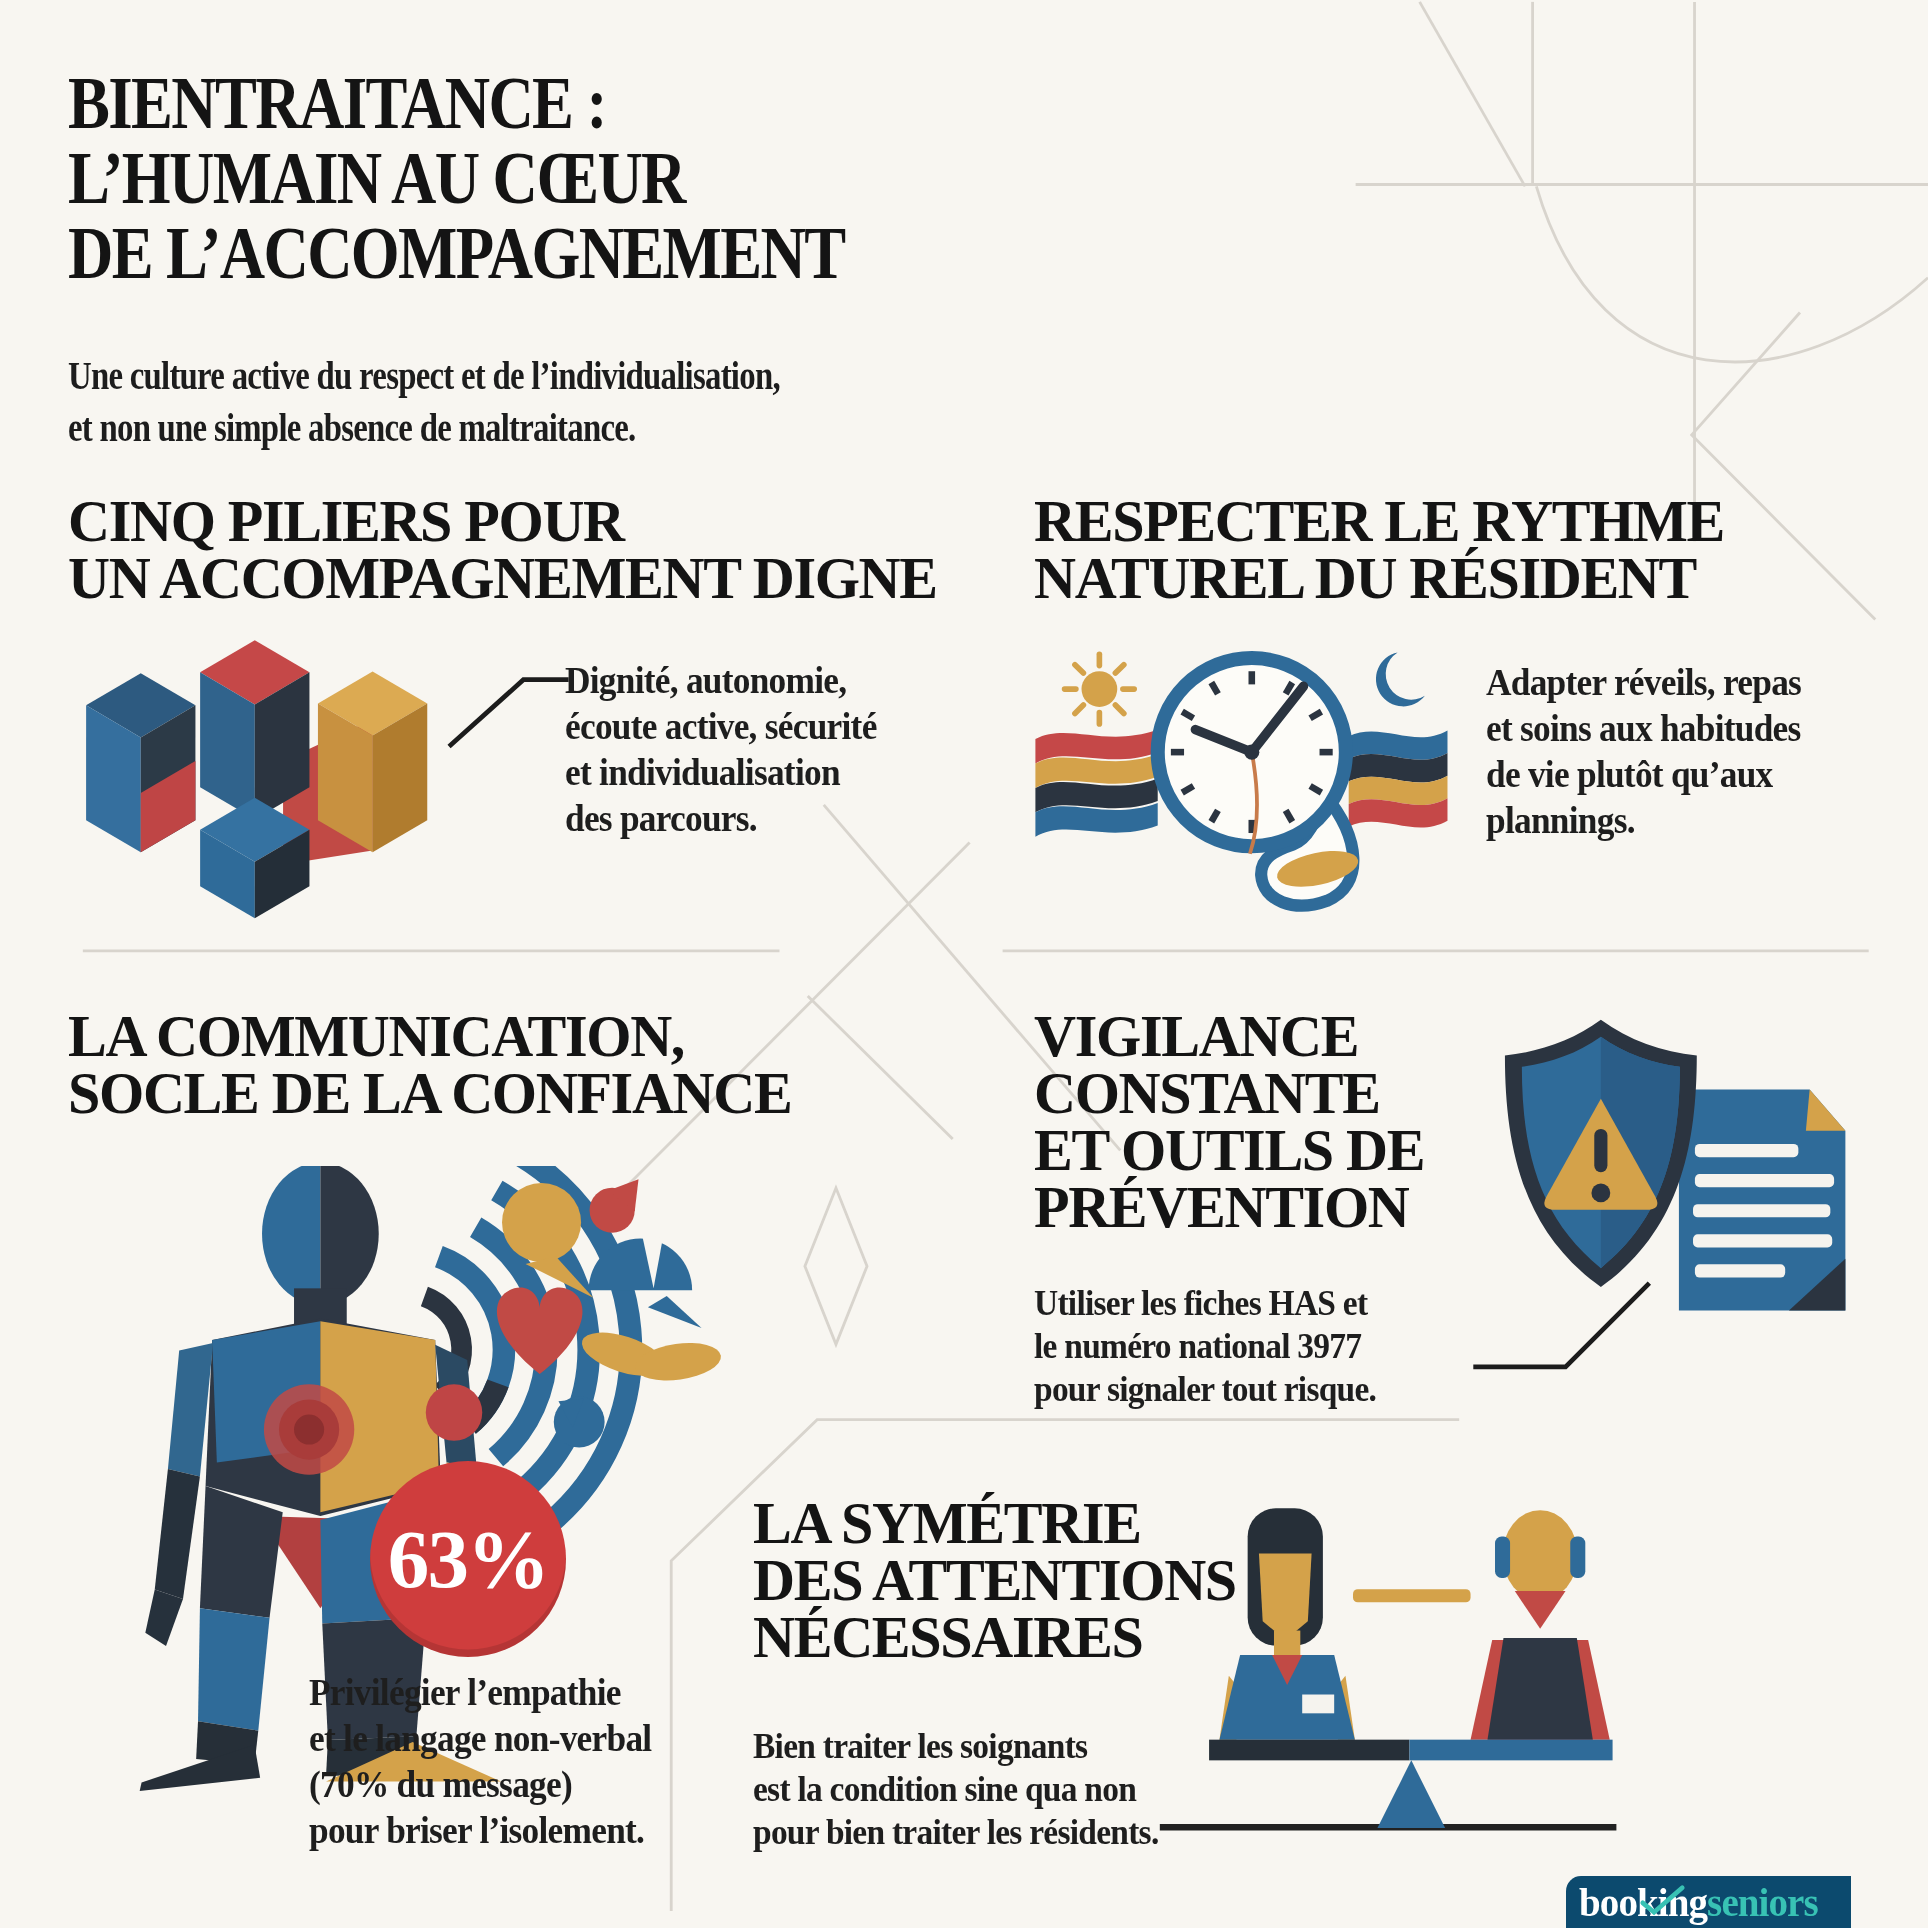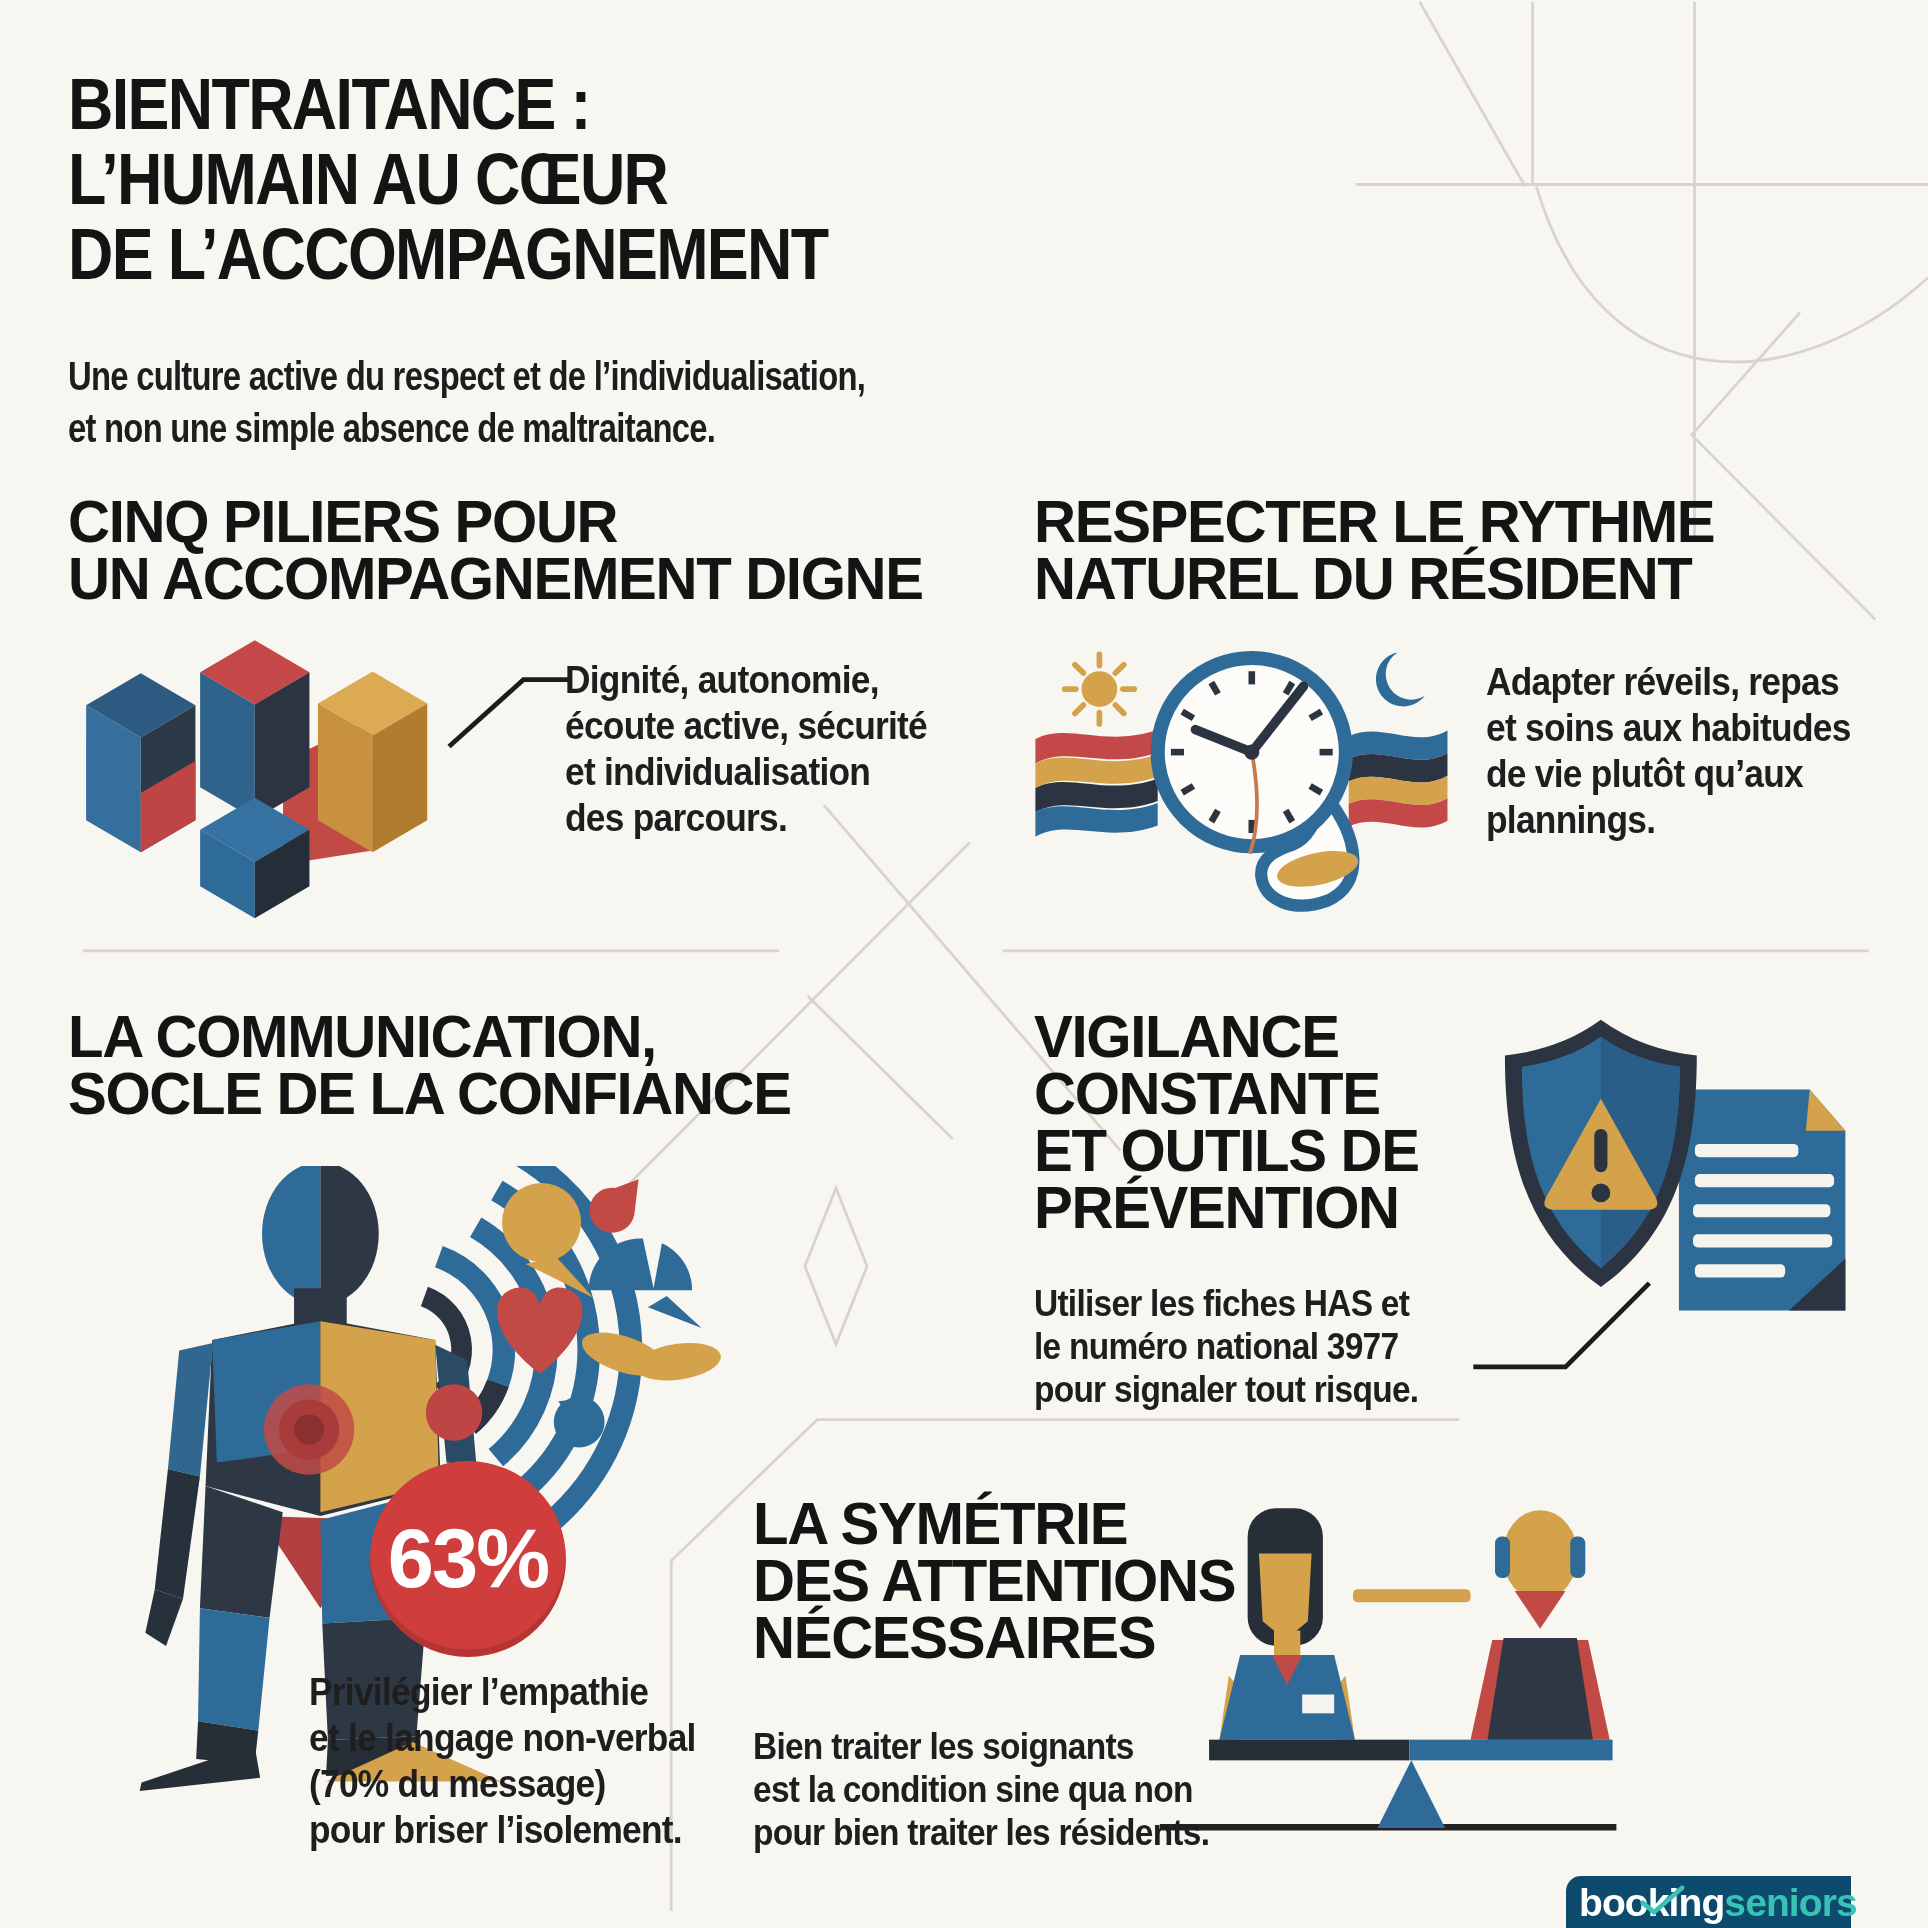--- a/index.html
+++ b/index.html
@@ -1,17 +1,17 @@
 <!DOCTYPE html>
 <html style="font-size:15px"><head>
 <meta charset="utf-8">
 <style>
   html,body{margin:0;padding:0;background:#dcdcdc;}
   #canvas{position:relative;width:1928px;height:1928px;background:#f8f6f1;overflow:hidden;
-          font-family:Liberation Sans, sans-serif;color:#161616;}
+          font-family:Liberation Serif, serif;color:#161616;}
   .abs{position:absolute;}
   .h1{font-size:73px;line-height:75px;font-weight:700;letter-spacing:-1.9px;
       transform:scaleX(.86);transform-origin:left top;color:#141414;}
   .sub{font-size:40px;line-height:52px;font-weight:700;letter-spacing:-0.9px;
       transform:scaleX(.82);transform-origin:left top;color:#1d1d1d;}
   .h2{font-size:60px;line-height:57px;font-weight:700;letter-spacing:-1.4px;
       transform:scaleX(.97);transform-origin:left top;color:#141414;}
   .p{font-size:38px;line-height:46px;font-weight:700;letter-spacing:-0.8px;
       transform:scaleX(.93);transform-origin:left top;color:#1e1e1e;}
   .p-sm{font-size:36px;line-height:43px;}

